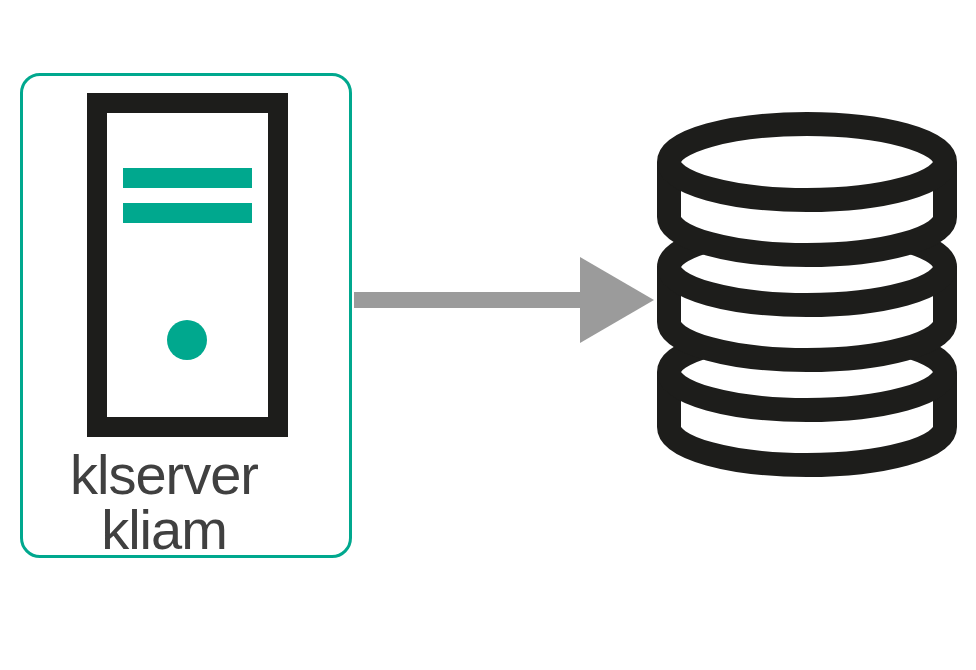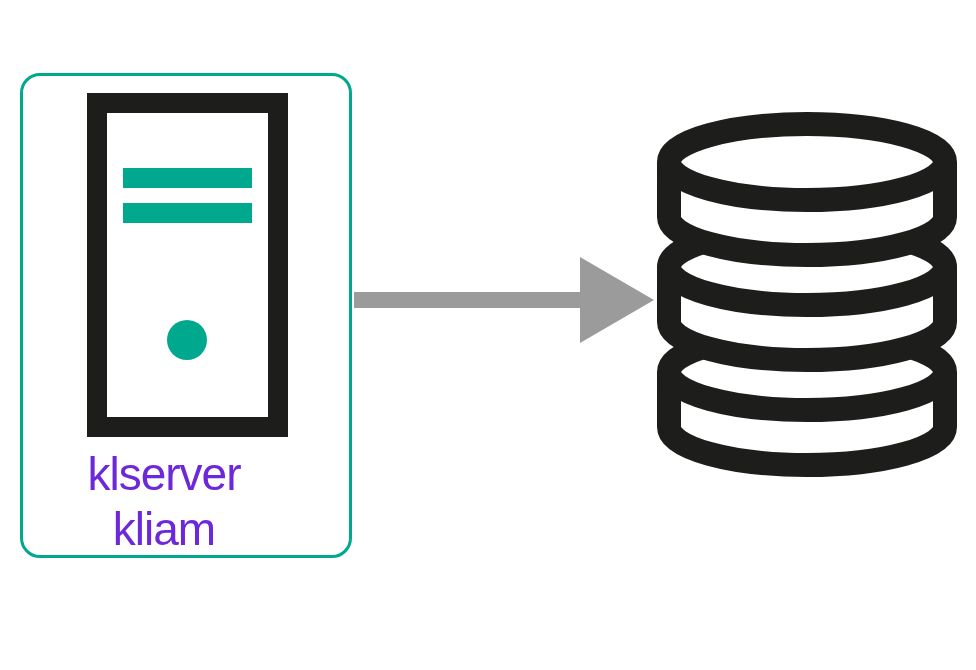--- a/index.html
+++ b/index.html
@@ -32,22 +32,22 @@
     top: 93px;
     width: 201px;
     height: 344px;
   }
   .server-label {
     position: absolute;
     left: 20px;
     top: 447px;
     width: 288px;
     text-align: center;
-    color: #6d28d9;
-    font-size: 46px;
+    color: #404040;
+    font-size: 56px;
     line-height: 55px;
     letter-spacing: -1px;
     font-weight: 400;
   }
   .arrow-wrap {
     position: absolute;
     left: 354px;
     top: 257px;
     width: 300px;
     height: 86px;

